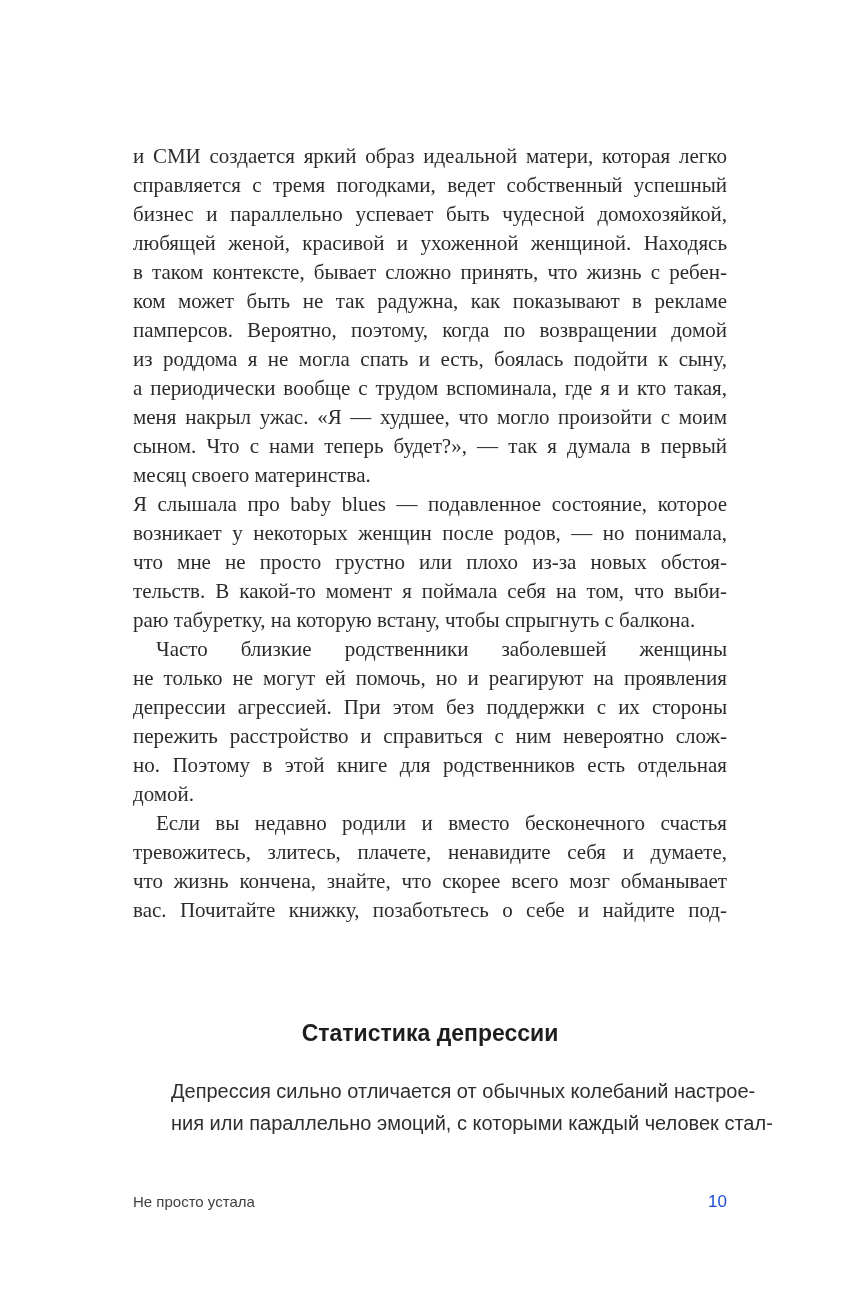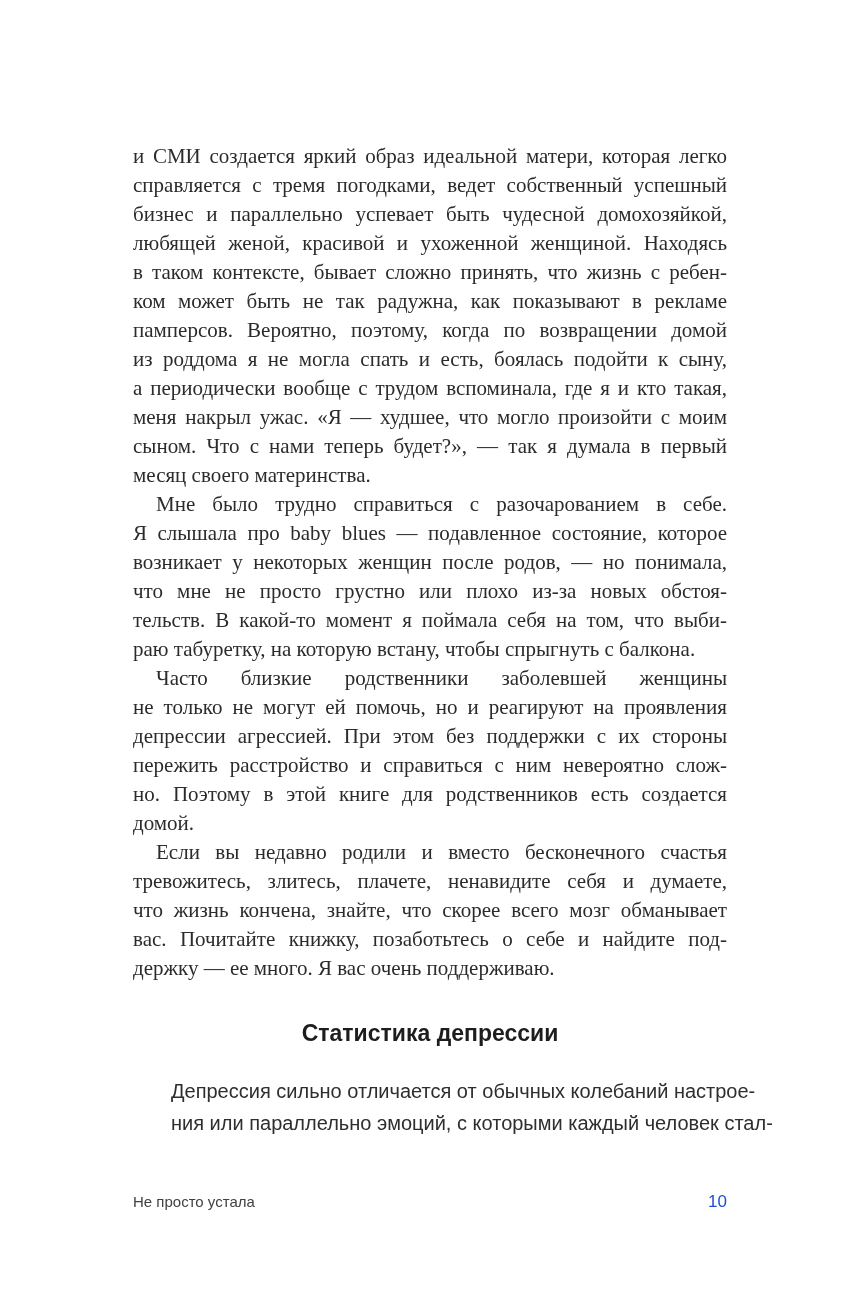--- a/index.html
+++ b/index.html
@@ -96,43 +96,41 @@
       <div class="line">ком может быть не так радужна, как показывают в рекламе</div>
       <div class="line">памперсов. Вероятно, поэтому, когда по возвращении домой</div>
       <div class="line">из роддома я не могла спать и есть, боялась подойти к сыну,</div>
       <div class="line">а периодически вообще с трудом вспоминала, где я и кто такая,</div>
       <div class="line">меня накрыл ужас. «Я — худшее, что могло произойти с моим</div>
       <div class="line">сыном. Что с нами теперь будет?», — так я думала в первый</div>
       <div class="line last">месяц своего материнства.</div>
     </div>
 
     <div>
-      <div class="line indent">Мне было трудно справиться с разочарованием в себе.</div>
       <div class="line">Я слышала про baby blues — подавленное состояние, которое</div>
       <div class="line">возникает у некоторых женщин после родов, — но понимала,</div>
       <div class="line">что мне не просто грустно или плохо из-за новых обстоя-</div>
       <div class="line">тельств. В какой-то момент я поймала себя на том, что выби-</div>
       <div class="line last">раю табуретку, на которую встану, чтобы спрыгнуть с балкона.</div>
     </div>
 
     <div>
       <div class="line indent">Часто близкие родственники заболевшей женщины</div>
       <div class="line">не только не могут ей помочь, но и реагируют на проявления</div>
       <div class="line">депрессии агрессией. При этом без поддержки с их стороны</div>
       <div class="line">пережить расстройство и справиться с ним невероятно слож-</div>
-      <div class="line">но. Поэтому в этой книге для родственников есть создается</div>
+      <div class="line">но. Поэтому в этой книге для родственников есть отдельная</div>
       <div class="line last">домой.</div>
     </div>
 
     <div>
       <div class="line indent">Если вы недавно родили и вместо бесконечного счастья</div>
       <div class="line">тревожитесь, злитесь, плачете, ненавидите себя и думаете,</div>
       <div class="line">что жизнь кончена, знайте, что скорее всего мозг обманывает</div>
       <div class="line">вас. Почитайте книжку, позаботьтесь о себе и найдите под-</div>
-      <div class="line last">держку — ее много. Я вас очень поддерживаю.</div>
     </div>
 
   </div>
 
   <h2 class="heading" style="margin:0;">Статистика депрессии</h2>
 
   <div class="sans-para">
     <div class="sans-line">Депрессия сильно отличается от обычных колебаний настрое-</div>
     <div class="sans-line">ния или параллельно эмоций, с которыми каждый человек стал-</div>
   </div>

